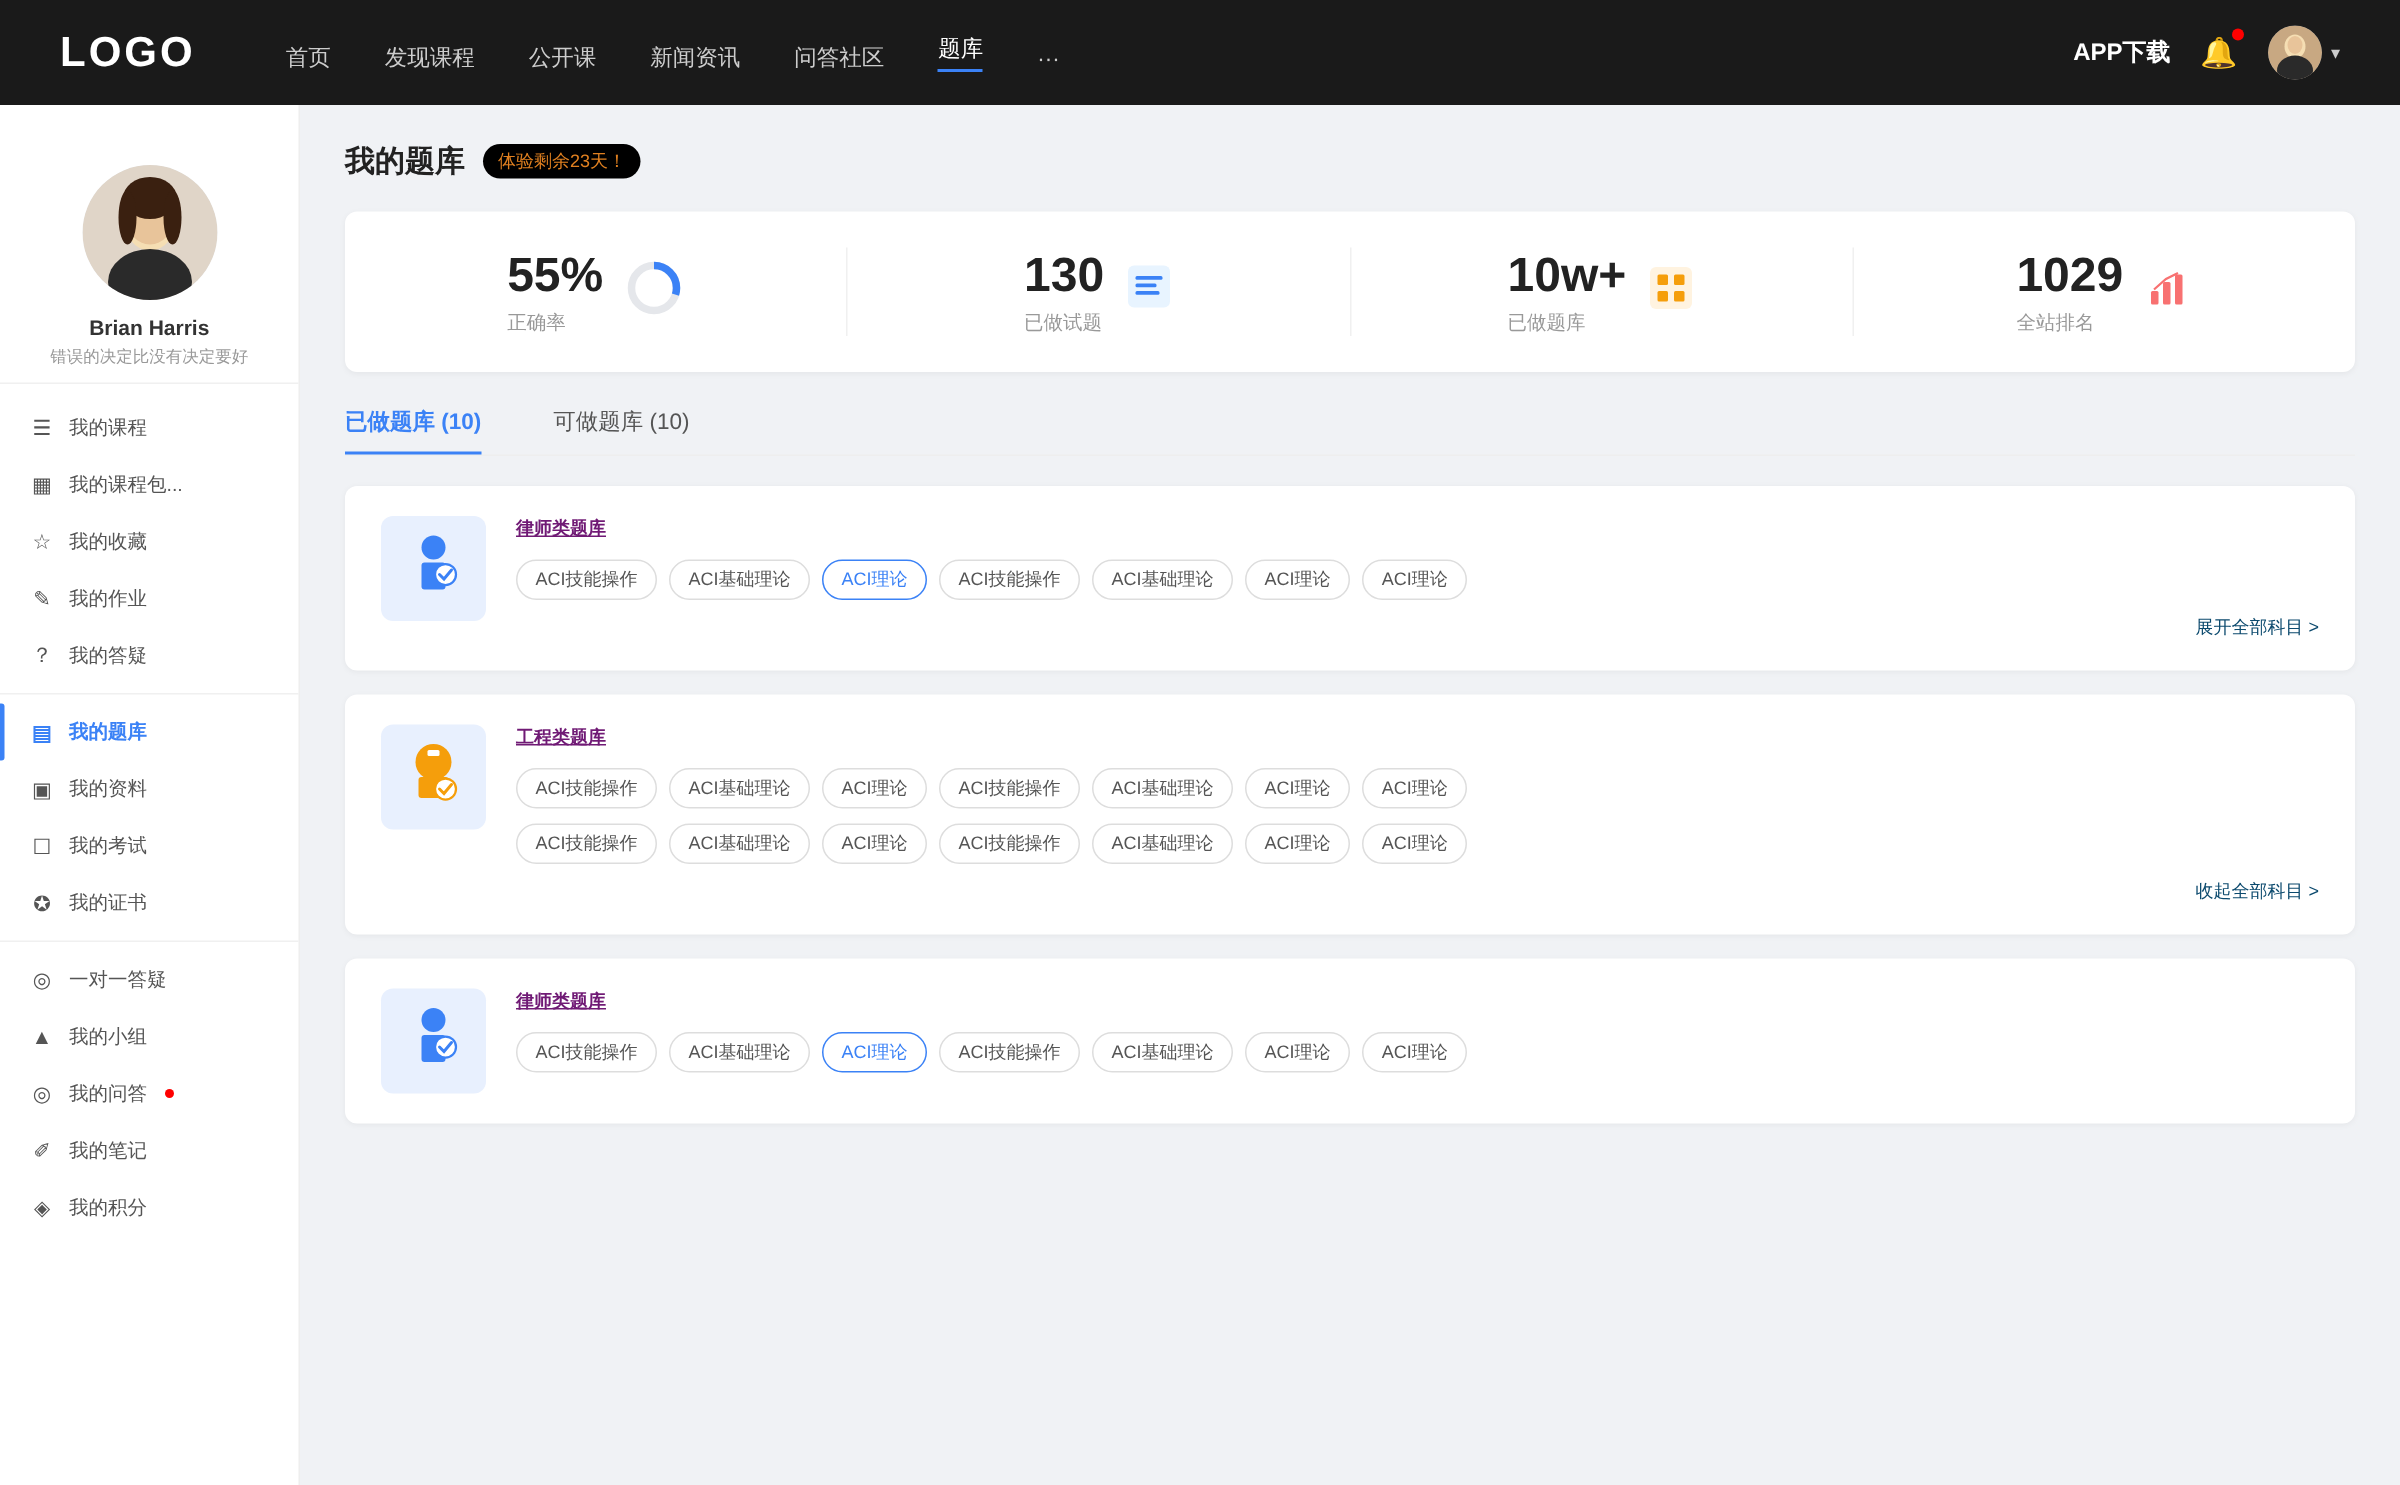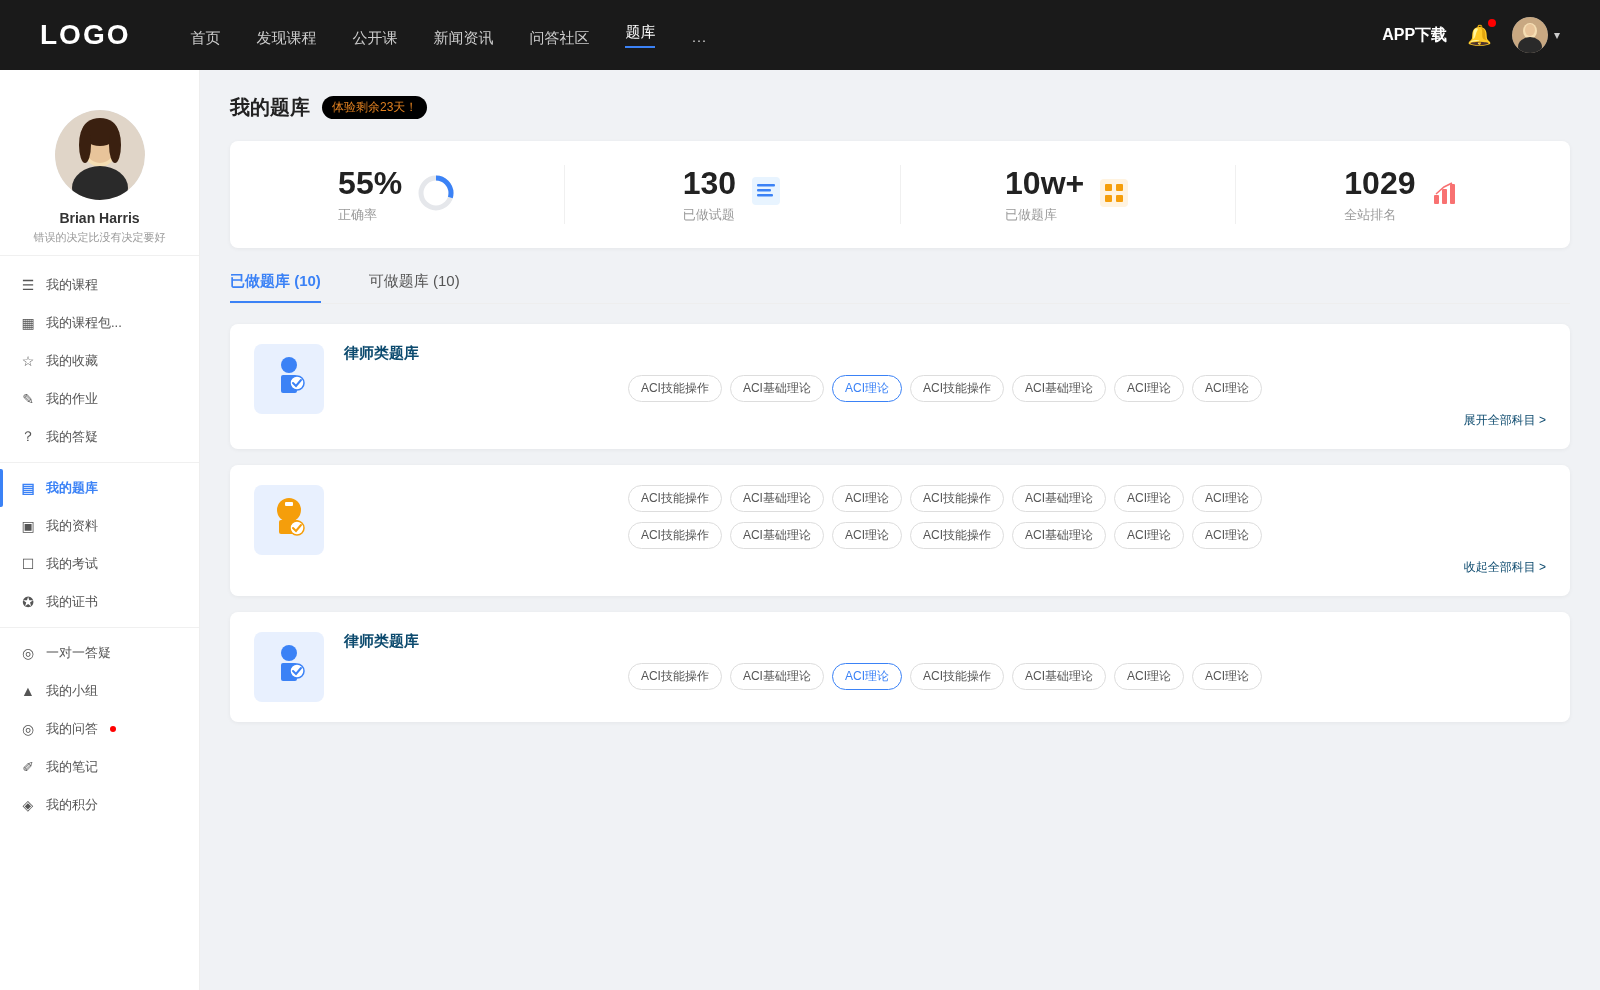--- a/index.html
+++ b/index.html
@@ -239,31 +239,31 @@
       display: flex;
       align-items: center;
       justify-content: center;
       flex-shrink: 0;
     }
     .qbank-icon {
       font-size: 36px;
     }
     .qbank-body { flex: 1; }
     .qbank-title {
-      font-size: 15px;
+      font-size: 12px;
       font-weight: 600;
-      color: #0c4a6e;
+      color: #701a75;
       margin-bottom: 12px;
+      text-decoration: underline;
     }
     .tags-row {
       display: flex;
       flex-wrap: wrap;
       gap: 8px;
       margin-bottom: 10px;
-      justify-content: center;
     }
     .tag {
       padding: 4px 12px;
       border: 1px solid #ddd;
       border-radius: 14px;
       font-size: 12px;
       color: #555;
       cursor: pointer;
     }
     .tag.active {
@@ -510,20 +510,21 @@
     <svg width="44" height="44" viewBox="0 0 44 44">
       <circle cx="22" cy="16" r="12" fill="#f59e0b"></circle>
       <rect x="12" y="26" width="20" height="14" rx="2" fill="#f59e0b"></rect>
       <rect x="18" y="8" width="8" height="4" rx="1" fill="white"></rect>
       <circle cx="30" cy="34" r="7" fill="white" stroke="#f59e0b" stroke-width="1.5"></circle>
       <polyline points="26,34 29,37 34,31" stroke="#f59e0b" stroke-width="2" fill="none" stroke-linecap="round"></polyline>
     </svg>
   </div>
       </div>
       <div class="qbank-body">
+        <div class="qbank-title">工程类题库</div>
         <div class="tags-row">
                 <span class="tag">ACI技能操作</span>
                 <span class="tag">ACI基础理论</span>
                 <span class="tag">ACI理论</span>
                 <span class="tag">ACI技能操作</span>
                 <span class="tag">ACI基础理论</span>
                 <span class="tag">ACI理论</span>
                 <span class="tag">ACI理论</span>
               </div>
         <div class="tags-row">

